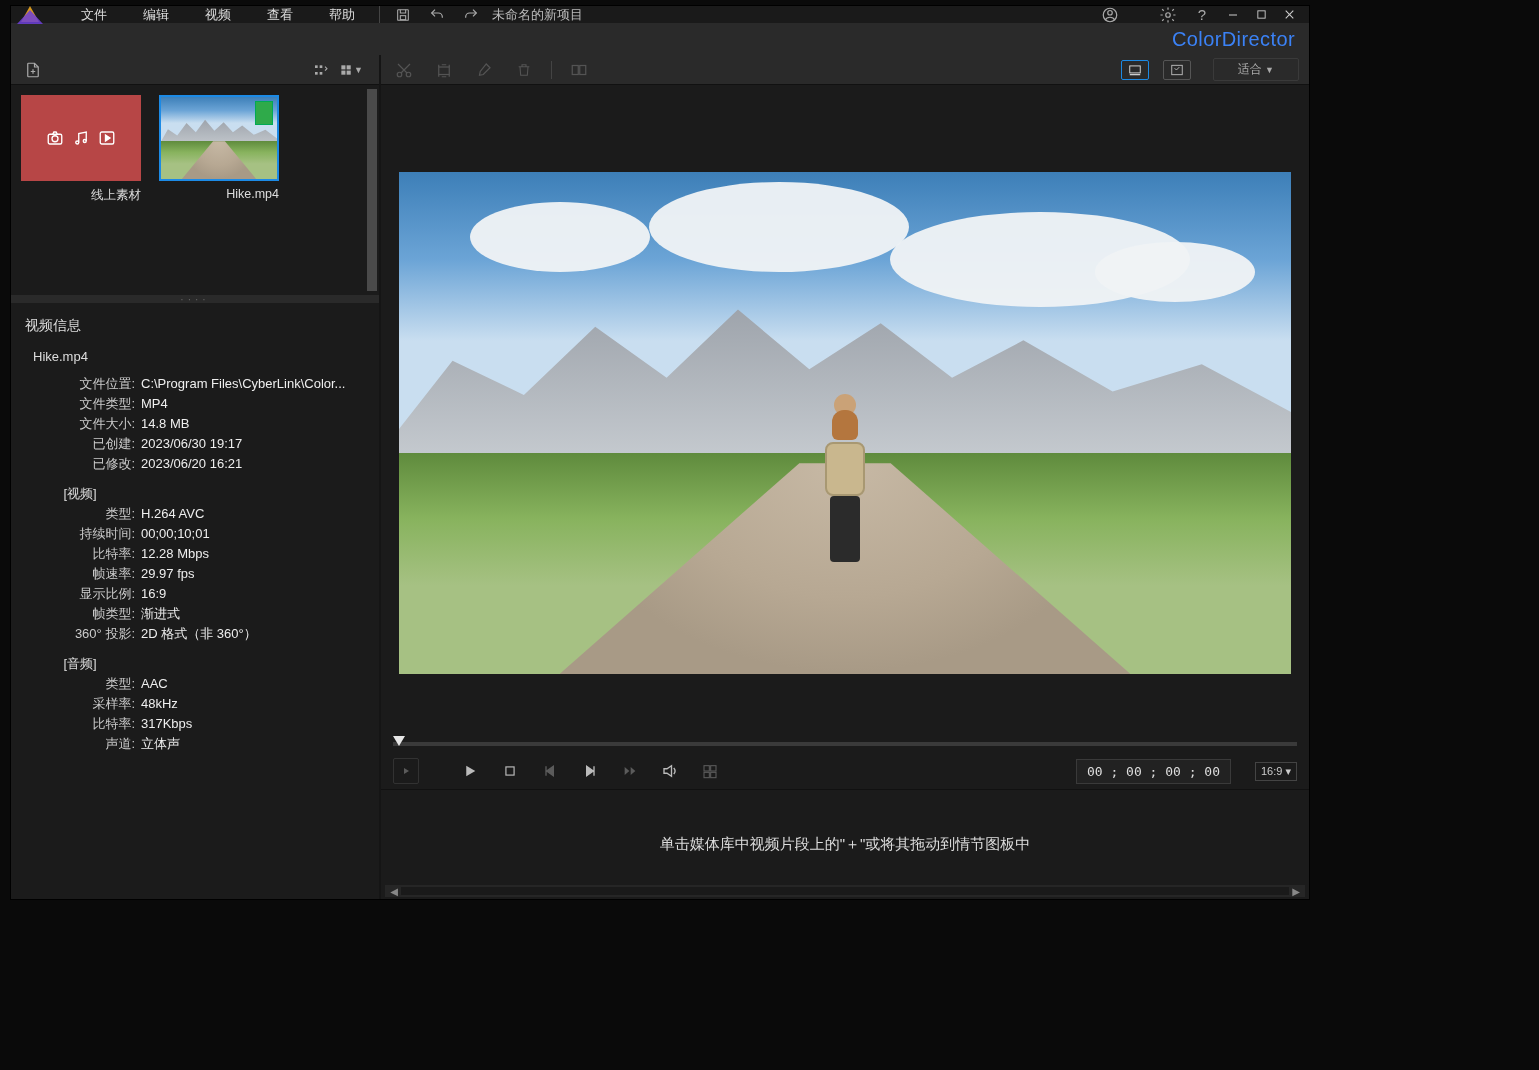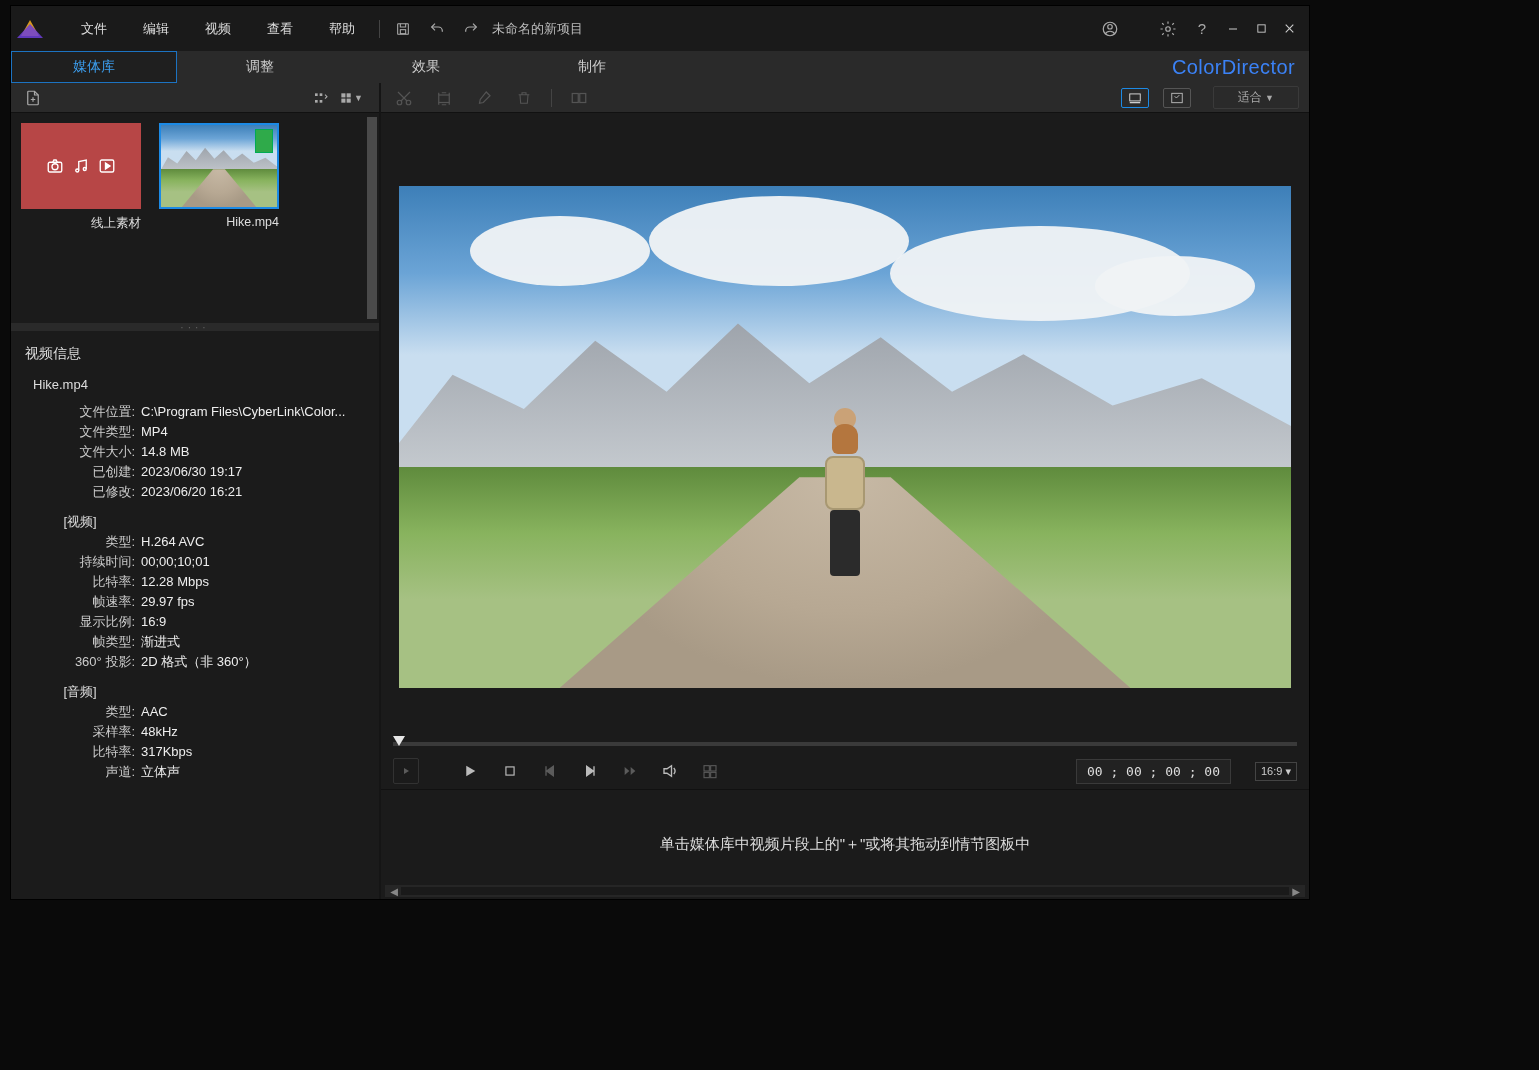--- a/index.html
+++ b/index.html
@@ -1,19 +1,19 @@
 <!DOCTYPE html>
 <html><head>
 <meta charset="utf-8">
 <style>
 * { margin: 0; padding: 0; box-sizing: border-box; font-family: "Microsoft YaHei", "Segoe UI", sans-serif; }
 body { background: #0a0a0a; color: #ccc; overflow: hidden; width: 1539px; height: 1070px; }
 .app { width: 1300px; height: 895px; background: #2a2a2a; position: absolute; top: 5px; left: 10px; display: flex; flex-direction: column; border: 1px solid #000; }
 
-.titlebar { height: 45px; background: #1a1a1a; display: flex; align-items: center; padding: 0 6px; font-size: 13px; }
+.titlebar { height: 17px; background: #1a1a1a; display: flex; align-items: center; padding: 0 6px; font-size: 13px; }
 .titlebar .logo { width: 26px; height: 22px; margin-right: 20px; position: relative; }
 .titlebar .logo::before { content:""; position:absolute; left:4px; top:2px;
   border-left:9px solid transparent; border-right:9px solid transparent; border-bottom:16px solid #ff8a3a; filter:hue-rotate(20deg);}
 .titlebar .logo::after { content:""; position:absolute; left:0; top:6px;
   border-left:13px solid transparent; border-right:13px solid transparent; border-bottom:14px solid #6d3fd8; opacity:.85;}
 .menu-item { padding: 0 18px; cursor: pointer; color:#ddd;}
 .titlebar .sep { width:1px; height:18px; background:#444; margin:0 6px;}
 .t-icon { width:22px; height:22px; display:flex; align-items:center; justify-content:center; margin:0 6px; color:#aaa; cursor:pointer;}
 .titlebar .proj-title { color:#bbb; margin-left:4px; font-size:13px;}
 .titlebar .spacer { flex:1; }
@@ -155,26 +155,20 @@
         </svg>
     </div>
     <div class="win-btn">
       <svg viewBox="0 0 24 24" width="13" height="13" stroke="currentColor" stroke-width="2">
           <path d="M5 5l14 14M19 5L5 19"></path>
         </svg>
     </div>
   </div>
 
   <div class="brand-row">
-    <div class="brand-tabs">
-      <div class="brand-tab active">媒体库</div>
-      <div class="brand-tab">调整</div>
-      <div class="brand-tab">效果</div>
-      <div class="brand-tab">制作</div>
-    </div>
     <div class="brand-name">ColorDirector</div>
   </div>
 
   <div class="main">
 
     <div class="left">
       <div class="lib-toolbar">
         <div class="lt-btn">
           <svg viewBox="0 0 24 24" width="18" height="18" fill="none" stroke="currentColor" stroke-width="1.6">
               <path d="M14 3H6a1 1 0 00-1 1v16a1 1 0 001 1h12a1 1 0 001-1V8z"></path>

